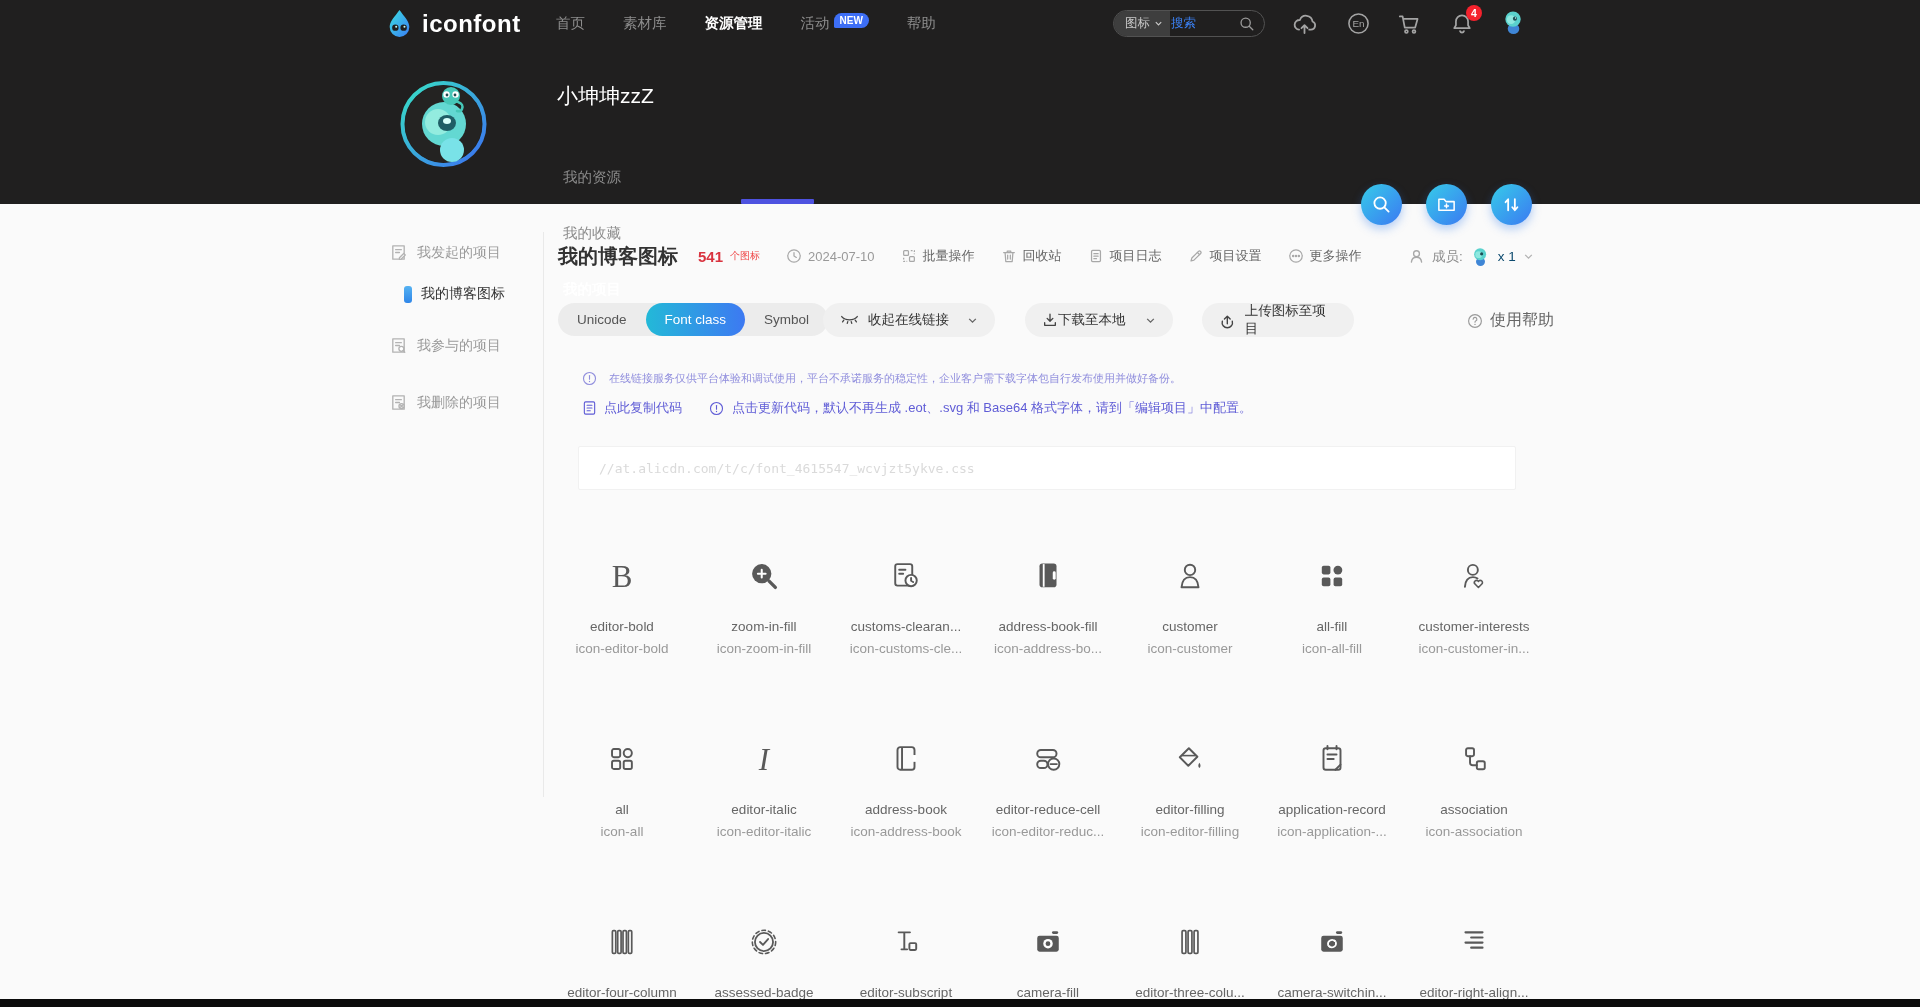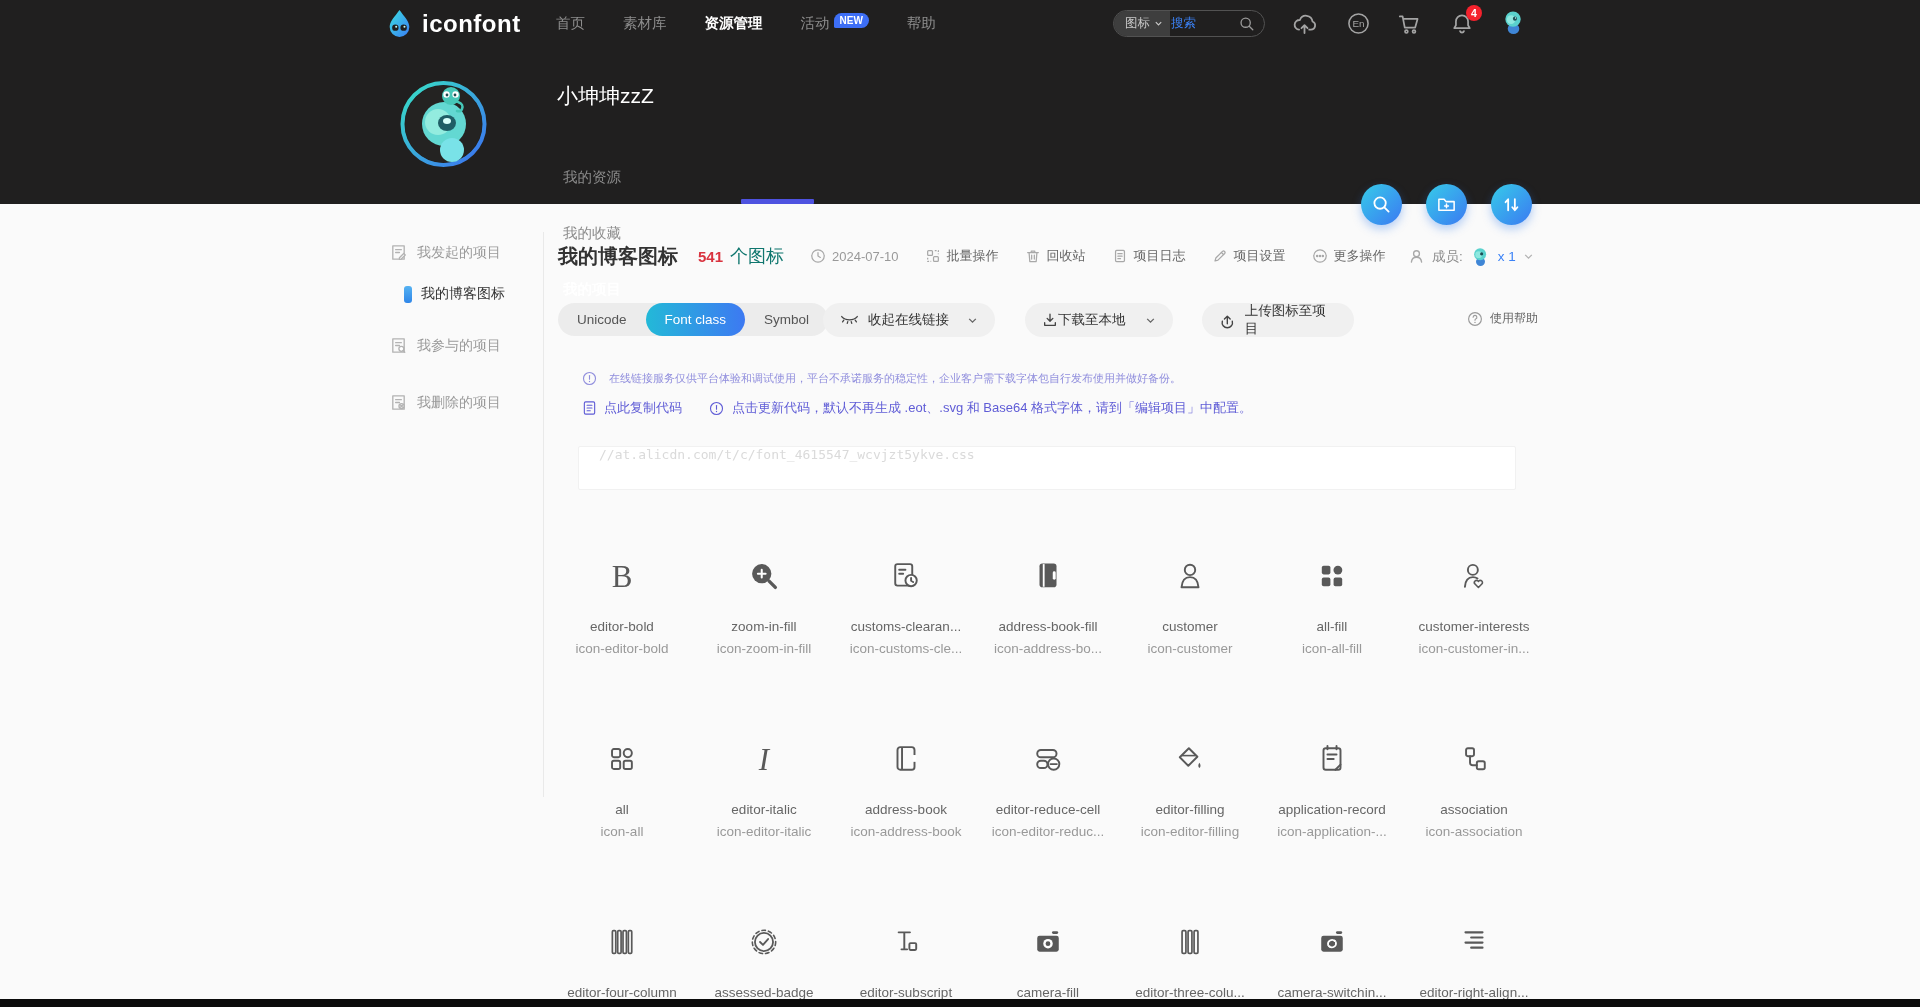--- a/index.html
+++ b/index.html
@@ -38,41 +38,41 @@
   
   .side-item { position:absolute; display:flex; align-items:center; gap:9px; font-size:14px; color:#9a9a9a; cursor:pointer; }
   .side-item.active-proj { color:#333; }
   .side-divider { position:absolute; left:543px; top:232px; width:1px; height:565px; background:#e9e9e9; }
   .blue-bar { width:8px; height:17px; border-radius:3px; background:linear-gradient(180deg,#55b2f2,#2f86e8); }
 
   
   .proj-row { position:absolute; left:558px; top:238px; height:36px; display:flex; align-items:center; }
   .proj-title { font-size:20px; font-weight:700; color:#333; }
   .proj-count { font-size:15px; font-weight:700; color:#d9333f; margin-left:20px; }
-  .proj-count-label { font-size:18px; color:#0f766e; margin-left:7px; }
+  .proj-count-label { font-size:10px; color:#ef4444; margin-left:7px; }
   .meta { display:flex; align-items:center; gap:6px; font-size:13px; color:#666; margin-left:26px; cursor:pointer; }
   .meta.nolink { cursor:default; color:#999; }
   .members { position:absolute; left:1408px; top:246px; display:flex; align-items:center; gap:7px; font-size:13.5px; color:#8c8c8c; cursor:pointer; }
-  .members .mcount { color:#3b82f6; }
+  .members .mcount { color:#0c4a6e; }
 
   
   .seg { position:absolute; left:558px; top:303px; height:33px; background:#ececec; border-radius:17px; display:flex; align-items:center; }
   .seg .seg-item { padding:0 19px; font-size:13.5px; color:#555; height:33px; line-height:33px; cursor:pointer; border-radius:17px; }
   .seg .seg-item.active { background:linear-gradient(90deg,#23b9d8,#3d79f2); color:#fff; }
   .pill-btn { position:absolute; top:303px; height:34px; background:#f0f0f0; border-radius:17px; display:flex; align-items:center; gap:9px; padding:0 17px; font-size:13.5px; color:#333; cursor:pointer; }
-  .help-link { position:absolute; left:1467px; top:310px; display:flex; align-items:center; gap:7px; font-size:12px; color:#666; cursor:pointer; }
+  .help-link { position:absolute; left:1467px; top:310px; display:flex; align-items:center; gap:7px; font-size:16px; color:#666; cursor:pointer; }
 
   
   .notice1 { position:absolute; left:582px; top:371px; display:flex; align-items:flex-start; gap:12px; font-size:11px; color:#908edd; }
   .notice2 { position:absolute; left:582px; top:399px; display:flex; align-items:center; font-size:13px; color:#5f5cd6; }
   .notice2 .gap { width:27px; }
   .link-copy { display:flex; align-items:center; gap:7px; cursor:pointer; }
   .link-update { display:flex; align-items:center; gap:8px; cursor:pointer; }
 
-  .code-box { position:absolute; left:578px; top:446px; width:938px; height:44px; background:#fff; border:1px solid #f1f1f1; border-radius:2px; display:flex; align-items:flex-start; }
+  .code-box { position:absolute; left:578px; top:446px; width:938px; height:44px; background:#fff; border:1px solid #f1f1f1; border-radius:2px; display:flex; align-items:center; }
   .code-text { font-family:"DejaVu Sans Mono","Liberation Mono",monospace; font-size:13px; color:#dadada; padding-left:20px; white-space:nowrap; }
 
   
   .grid { position:absolute; left:551px; top:520px; width:996px; display:flex; flex-wrap:wrap; }
   .cell { width:142px; height:183px; padding-top:34px; text-align:center; cursor:pointer; }
   .glyph { height:44px; display:flex; align-items:center; justify-content:center; }
   .gname { margin-top:20px; font-size:13.5px; color:#666; line-height:18px; white-space:nowrap; }
   .gcode { margin-top:4px; font-size:13.5px; color:#999; line-height:18px; white-space:nowrap; }
   .txt-glyph { font-family:"Liberation Serif","DejaVu Serif",serif; font-size:31px; color:#595959; line-height:1; }
   .txt-glyph.it { font-style:italic; }

